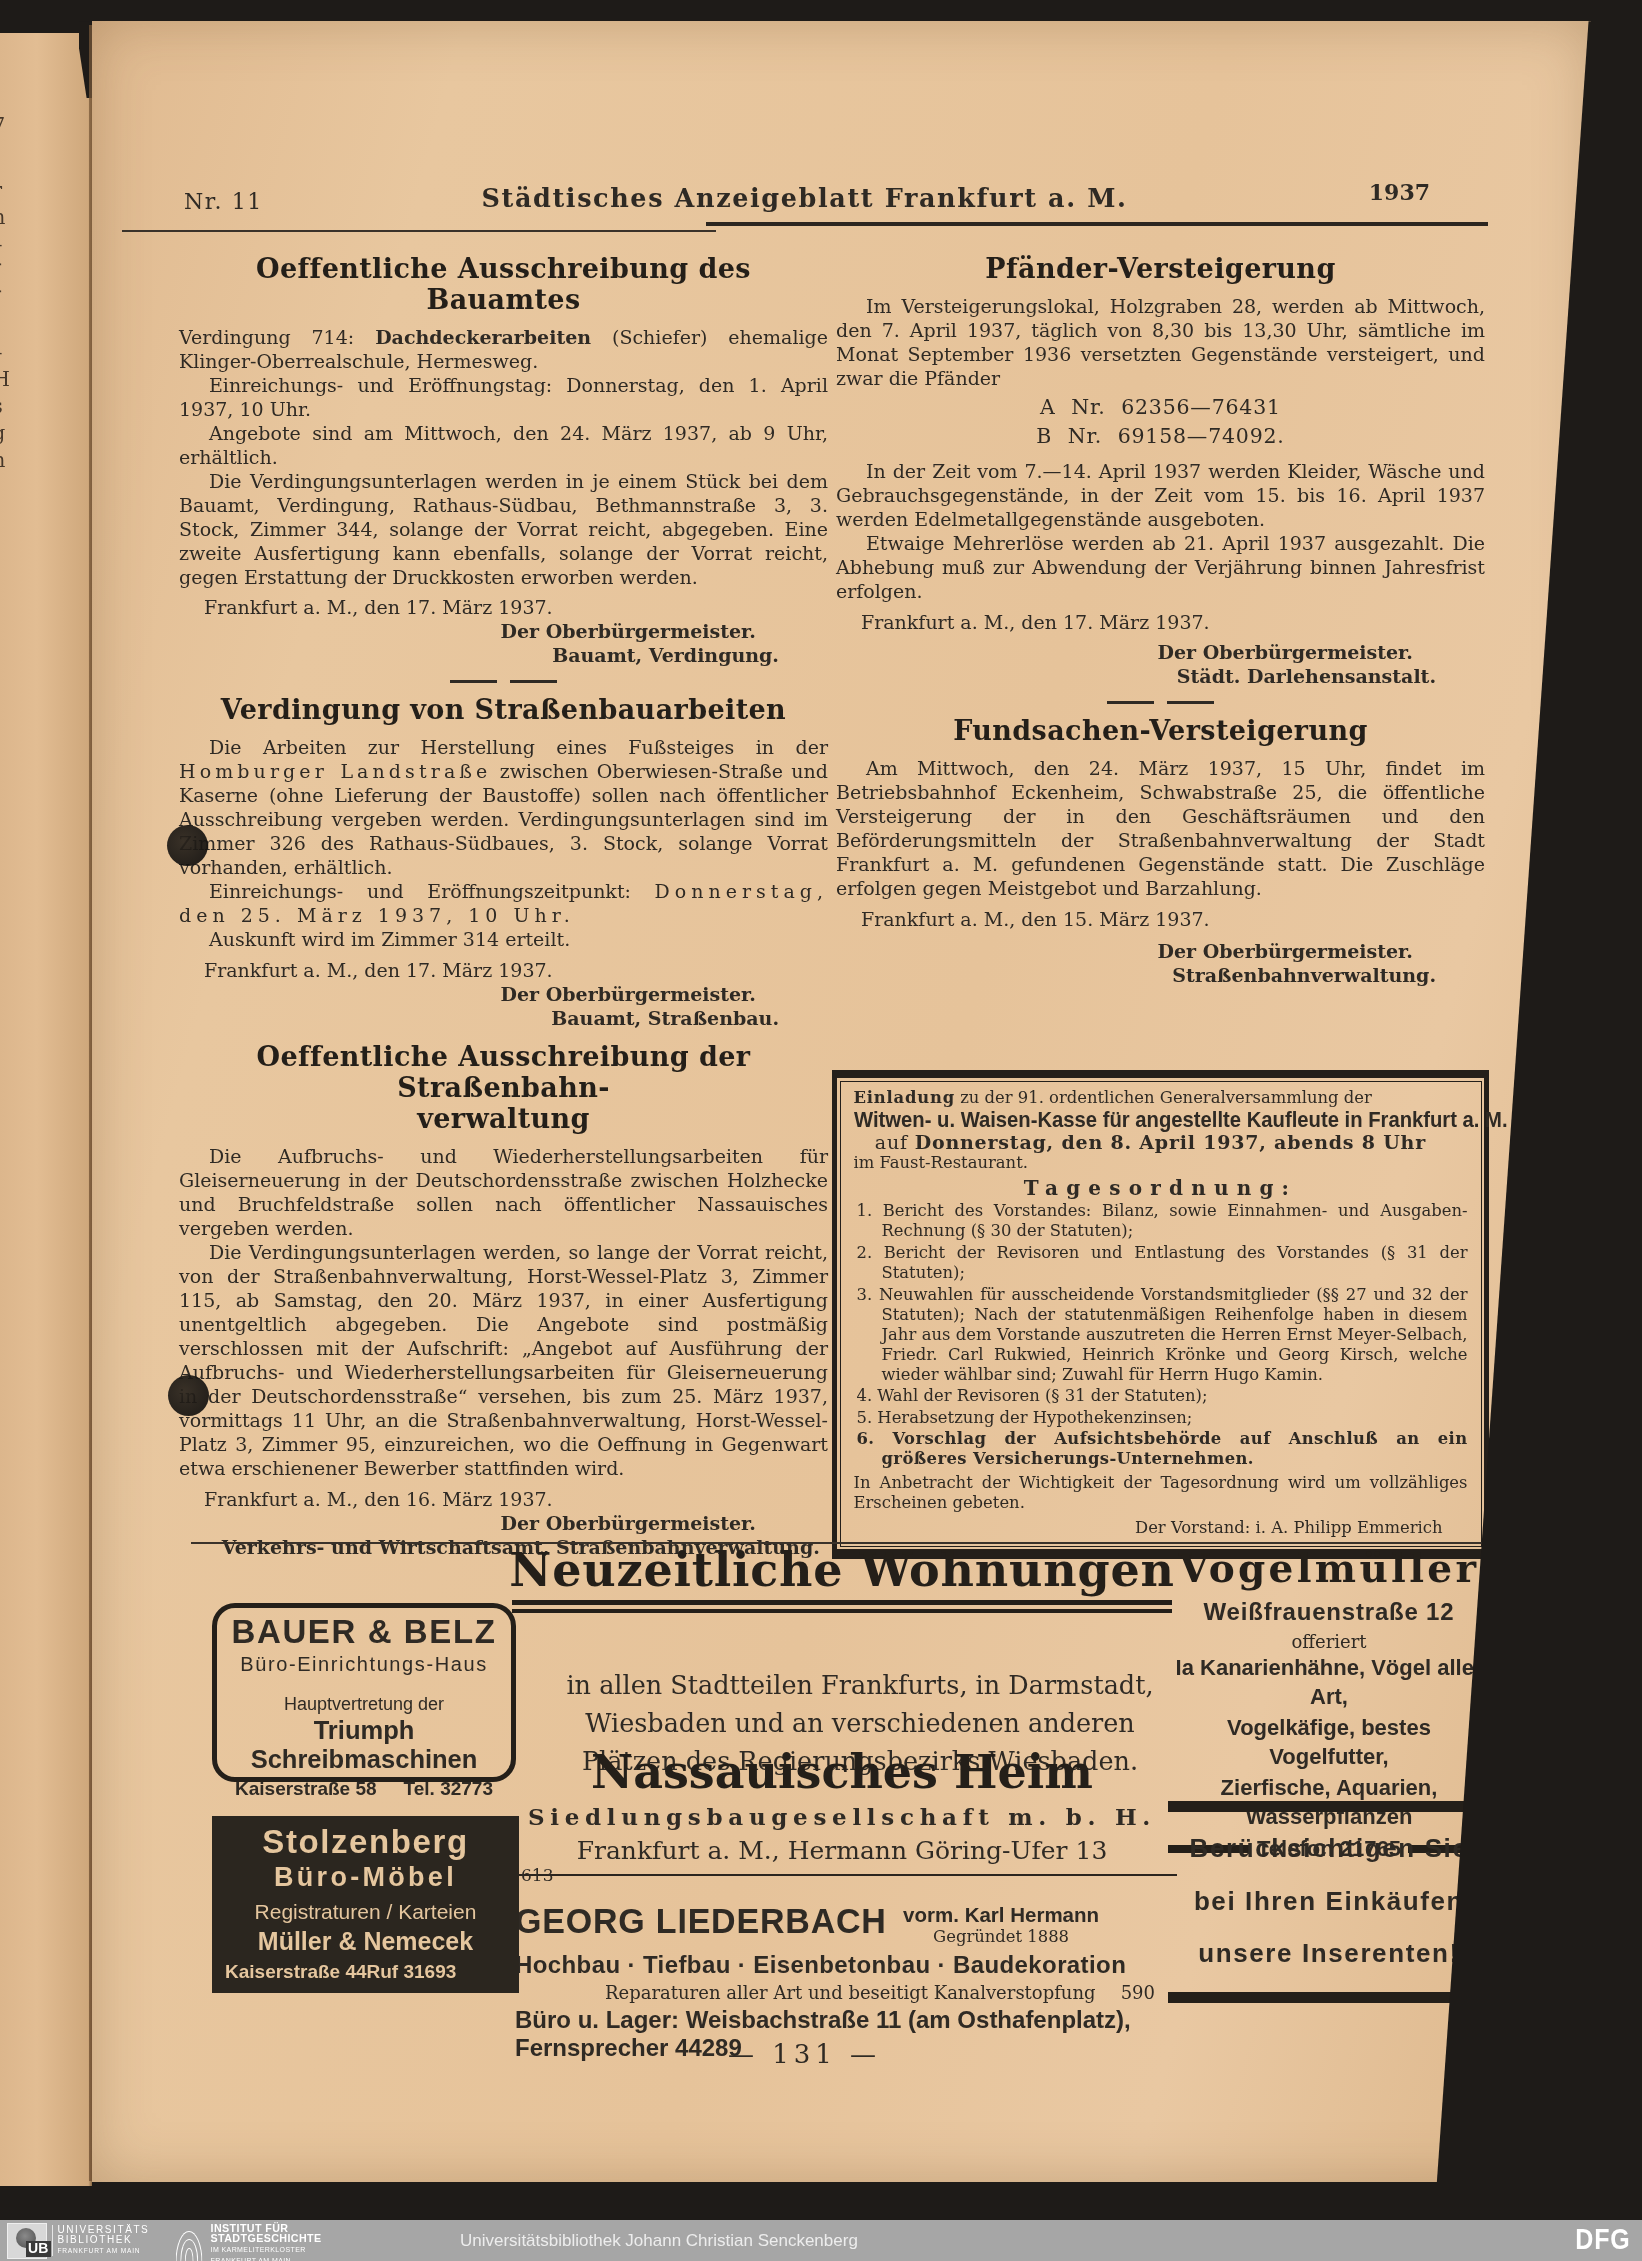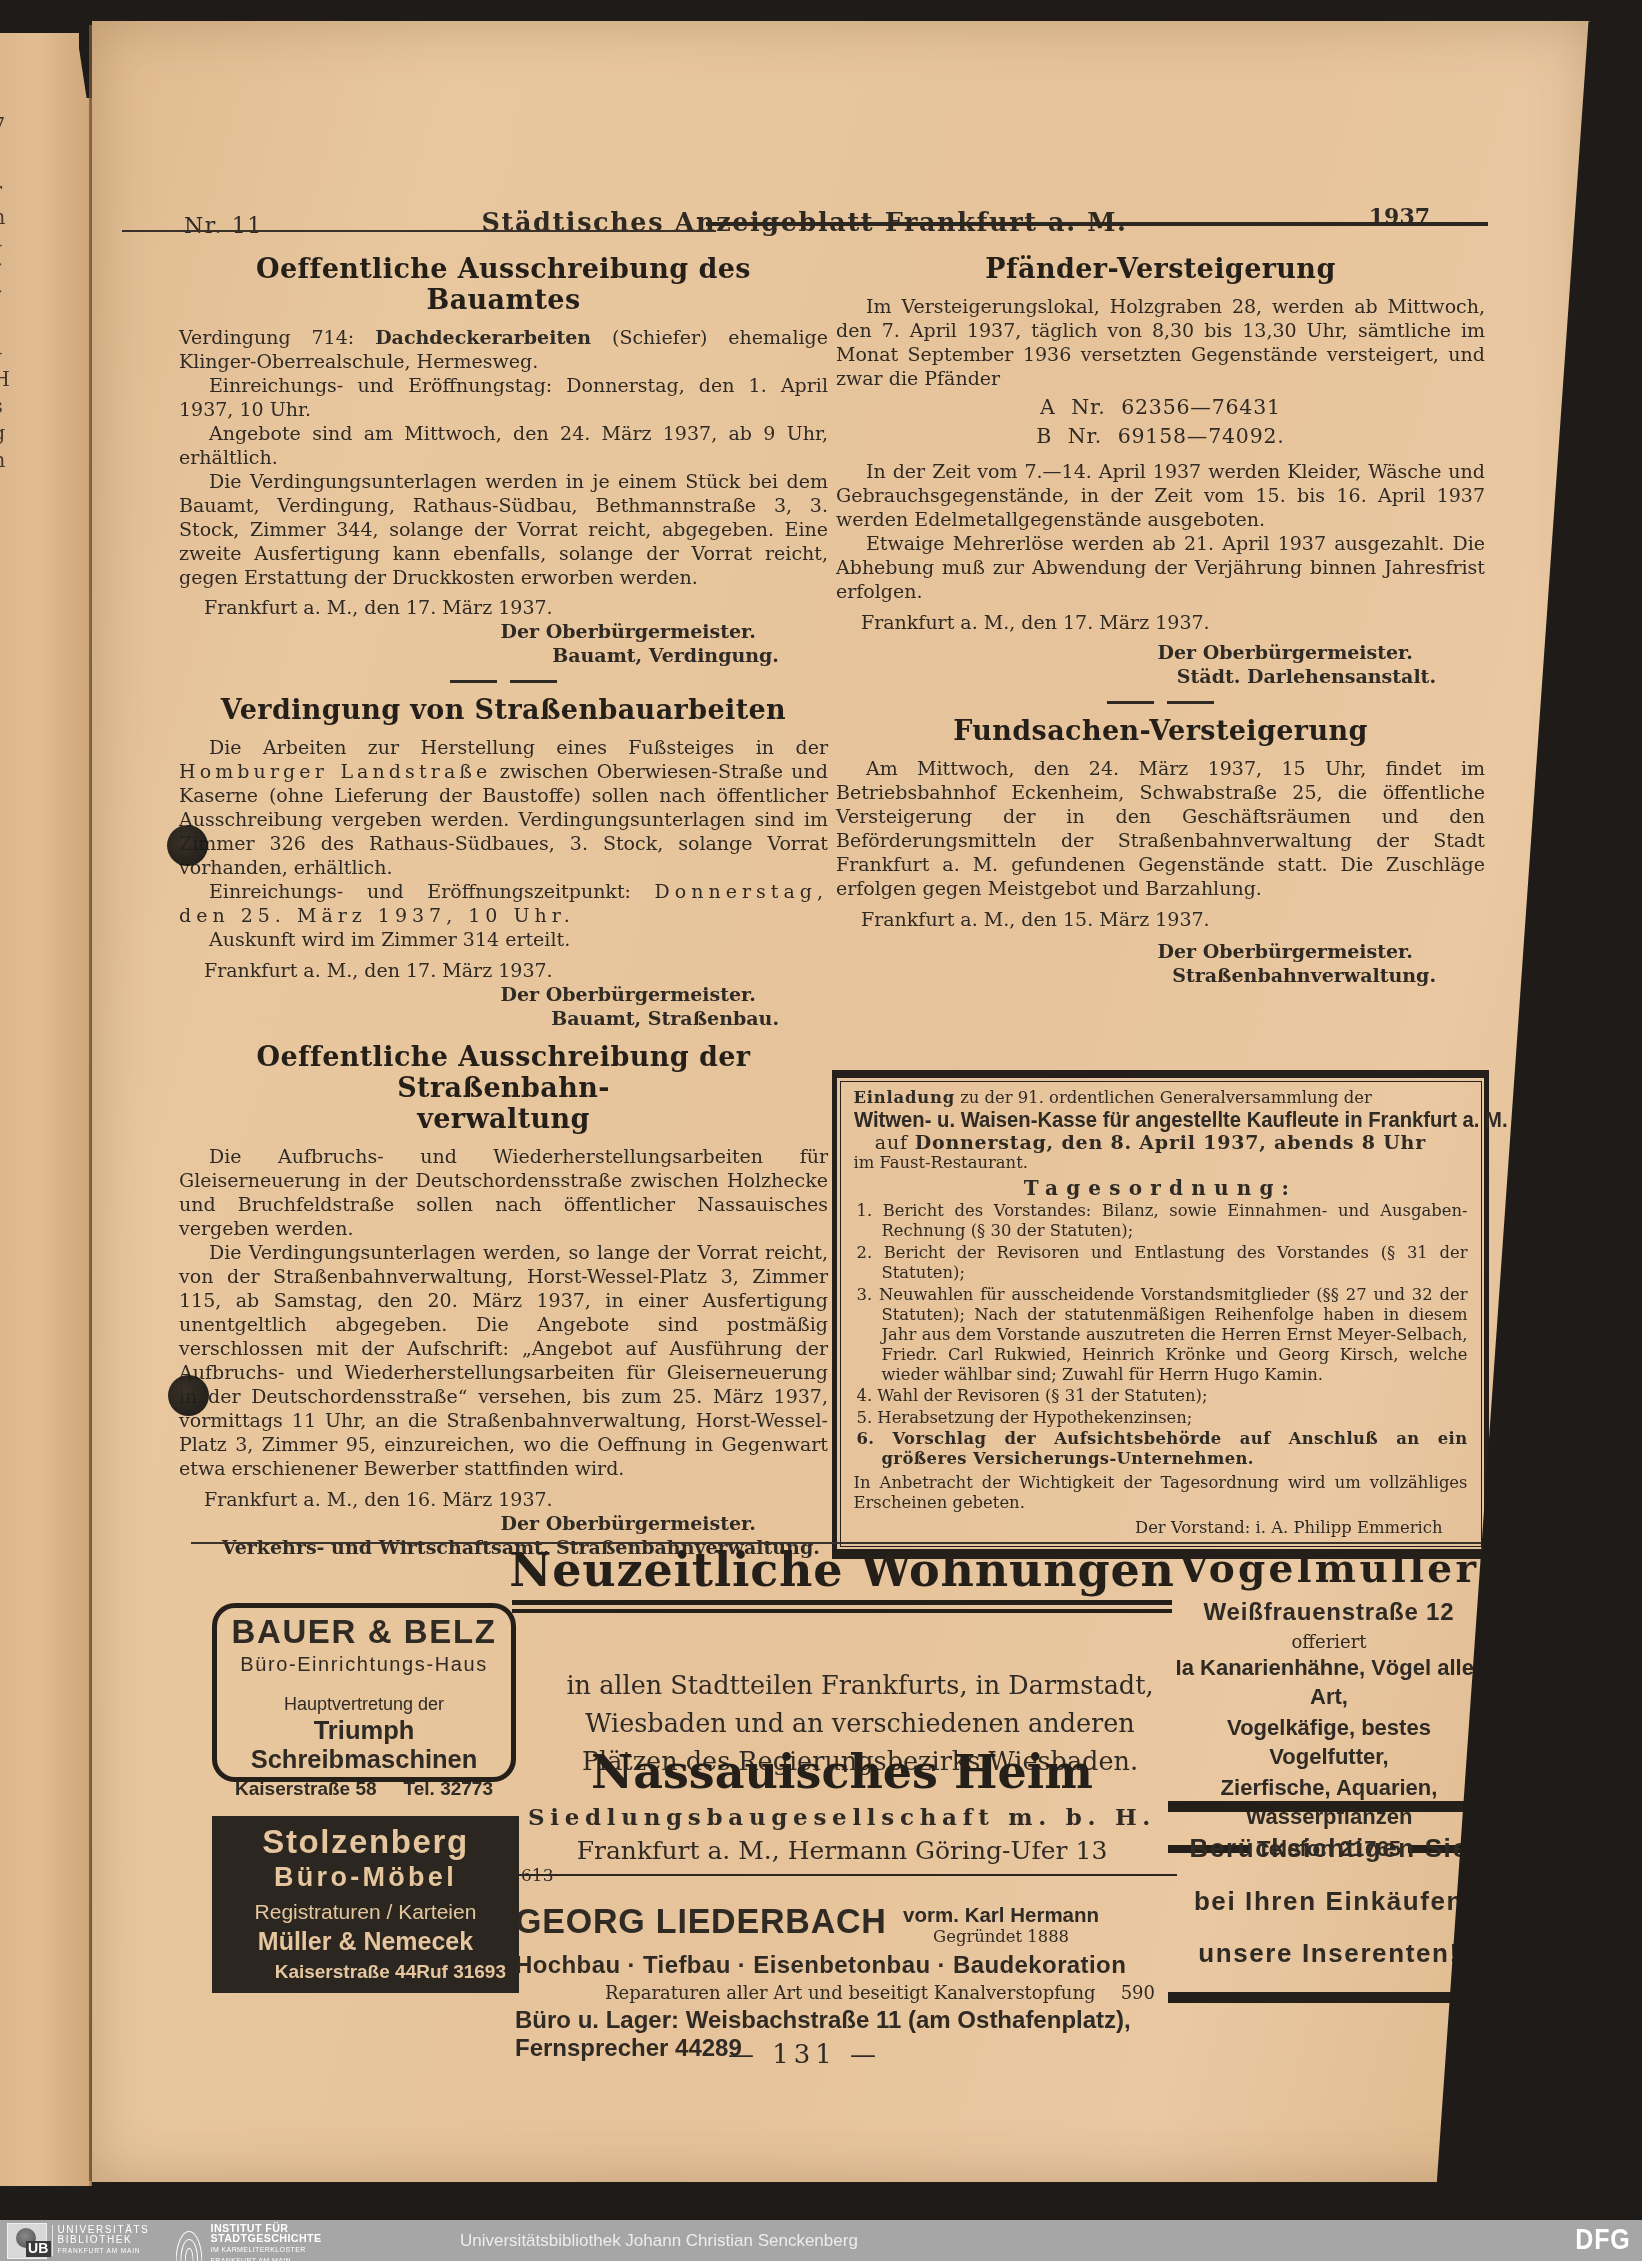--- a/index.html
+++ b/index.html
@@ -23,21 +23,21 @@
     background:linear-gradient(105deg,#e0ba90 0%,#e8c79f 18%,#e6c39a 55%,#e9c8a2 78%,#dcb68a 100%);
     box-shadow:inset 0 0 57px rgba(96,64,30,.28);color:#2f2a24;}
   .edge-right{position:absolute;right:0;top:0;width:164px;height:100%;background:#1e1b18;
     clip-path:polygon(98.5% 0,100% 0,100% 100%,6% 100%);}
   .hole{position:absolute;width:41px;height:41px;border-radius:50%;
     background:radial-gradient(circle at 40% 40%,#2a241d,#141210 70%);opacity:.92;}
   .hole.h1{left:75px;top:804px;}
   .hole.h2{left:76px;top:1354px;}
 
   
-  .masthead{position:absolute;left:0;top:158px;width:100%;height:49px;margin-top:24px;}
+  .masthead{position:absolute;left:0;top:158px;width:100%;height:49px;}
   .issue{position:absolute;left:92px;top:10px;font-size:22px;letter-spacing:1.6px;}
   .mtitle{position:absolute;left:0;right:74px;text-align:center;top:3.3px;font-size:25.5px;
     font-weight:bold;letter-spacing:1.6px;}
   .myear{position:absolute;right:161px;top:0;font-size:22px;font-weight:bold;}
   .rule1{position:absolute;left:30px;top:209px;width:594px;height:1.6px;background:#3a322a;}
   .rule2{position:absolute;left:614px;top:201px;width:782px;height:3.3px;background:#2c2620;}
 
   
   .col{position:absolute;width:649px;font-size:19px;line-height:24px;text-align:justify;}
   .col-left{left:87px;top:220px;}
@@ -117,21 +117,21 @@
     padding-left:90px;align-items:flex-end;}
   .ad-lieder .lrep .lnum{margin-left:auto;padding-right:25px;}
   .ad-lieder .lbuero{font-weight:bold;font-size:24px;margin-top:3.3px;}
   .ad-stolz{position:absolute;left:120px;top:1795px;width:307px;height:177px;background:#2b261f;
     color:#e5c69e;text-align:center;font-family:"Liberation Sans",sans-serif;
     box-sizing:border-box;padding-top:6.6px;}
   .ad-stolz .sname{font-weight:bold;font-size:33px;letter-spacing:1.6px;}
   .ad-stolz .ssub{font-weight:bold;font-size:27px;letter-spacing:3.3px;margin-top:1.6px;}
   .ad-stolz .sreg{font-size:21px;margin-top:6.6px;}
   .ad-stolz .smn{font-weight:bold;font-size:25px;margin-top:3.3px;transform:scaleY(1.05);}
-  .ad-stolz .srow{display:flex;justify-content:flex-end;padding:5px 13px 0;
+  .ad-stolz .srow{display:flex;justify-content:flex-start;padding:5px 13px 0;
     font-weight:bold;font-size:19px;}
   .ad-ins{position:absolute;left:1076px;top:1780px;width:322px;text-align:center;
     font-family:"Liberation Sans",sans-serif;}
   .ad-ins .ibar{height:10.7px;background:#241f19;}
   .ad-ins .iline{font-weight:bold;font-size:26px;letter-spacing:1.6px;margin-top:21.3px;}
   .ad-ins .ibar.bottom{margin-top:23px;}
   .pageno{position:absolute;left:380px;top:2018px;width:665px;text-align:center;
     font-size:26px;letter-spacing:5px;}
 
   

